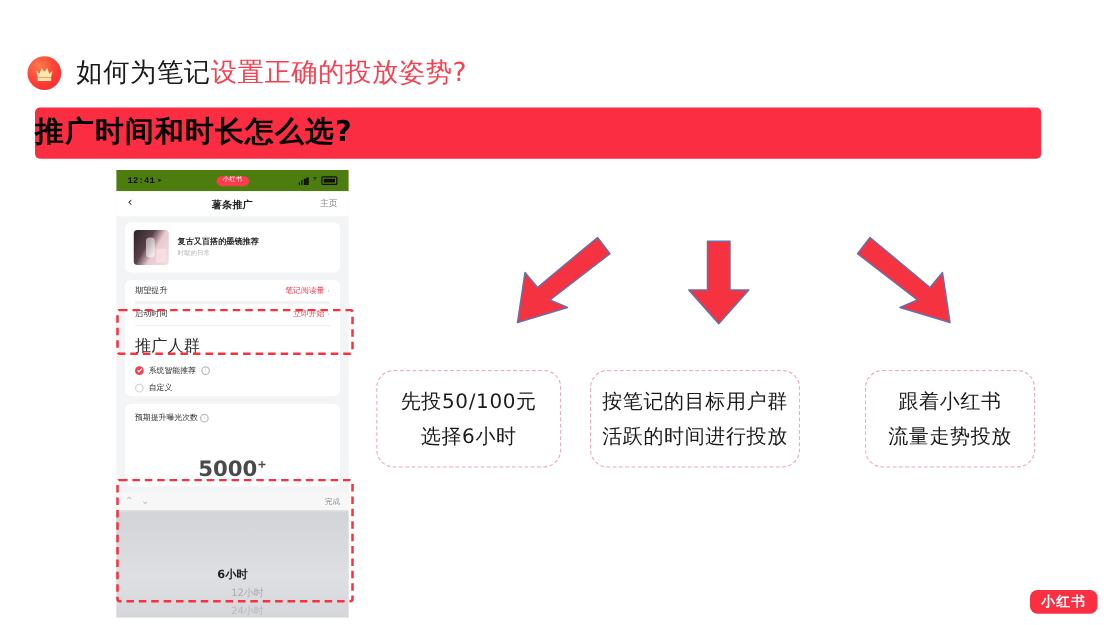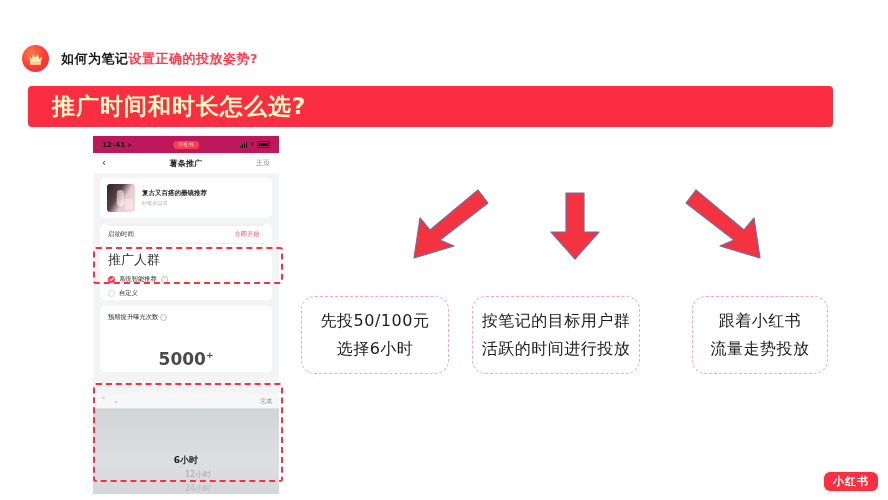--- a/index.html
+++ b/index.html
@@ -15,48 +15,48 @@
     display:flex;align-items:center;gap:12px;
   }
   #crown-badge{
     width:27px;height:27px;border-radius:50%;
     background:radial-gradient(circle at 35% 30%,#ff7b4a 0%,#fb3b35 55%,#f12a30 100%);
     display:flex;align-items:center;justify-content:center;
     flex:0 0 auto;
   }
   #crown-badge svg{display:block;}
   .title-line{
-    font-size:13px;font-weight:bold;letter-spacing:.5px;
+    font-size:21px;font-weight:normal;letter-spacing:.5px;
     white-space:nowrap;line-height:1;
   }
   .t-black{color:#1a1a1a;}
   .t-red{color:#fb3d4d;}
 
   
   #banner{
     position:absolute;left:28px;top:86px;
     width:805px;height:41px;
     background:#fa2d42;border-radius:4px;
     display:flex;align-items:center;
   }
   #banner-text{
-    color:#fef9c3;font-size:23px;font-weight:bold;
-    padding-left:24px;letter-spacing:1px;line-height:1;
+    color:#000000;font-size:23px;font-weight:bold;
+    padding-left:0;letter-spacing:1px;line-height:1;
   }
 
   
   #phone{
     position:absolute;left:93px;top:136px;
     width:186px;height:358px;
     background:#f3f4f6;
     overflow:hidden;
   }
   #status-bar{
     height:17px;display:flex;align-items:center;
-    padding:0 9px;background:#be185d;position:relative;
+    padding:0 9px;background:#4d7c0f;position:relative;font-family:Liberation Mono, monospace;
   }
   #status-time{font-size:7px;font-weight:bold;color:#111;letter-spacing:.2px;}
   #status-loc-icon{font-size:6px;color:#111;margin-left:2px;}
   #status-badge{
     position:absolute;left:50%;transform:translateX(-50%);
     background:#fb3d4d;color:#fff;border-radius:7px;
     font-size:5px;padding:1.5px 5px;line-height:1;white-space:nowrap;
     letter-spacing:.2px;
   }
   #status-right{
@@ -257,20 +257,27 @@
 
   <div class="phone-card" id="note-card">
     <div id="note-thumb"></div>
     <div>
       <div id="note-title">复古又百搭的墨镜推荐</div>
       <div id="note-sub">时髦的日常</div>
     </div>
   </div>
 
   <div class="phone-card" id="settings-card">
+    <div class="set-row">
+      <span class="lbl">期望提升</span>
+      <span class="val">
+        <span>笔记阅读量</span>
+        <span class="chev">›</span>
+      </span>
+    </div>
     <div class="set-divider"></div>
     <div class="set-divider"></div>
     <div class="set-row">
       <span class="lbl">启动时间</span>
       <span class="val">
         <span>立即开始</span>
         <span class="chev">›</span>
       </span>
     </div>
     <div class="set-divider"></div>

